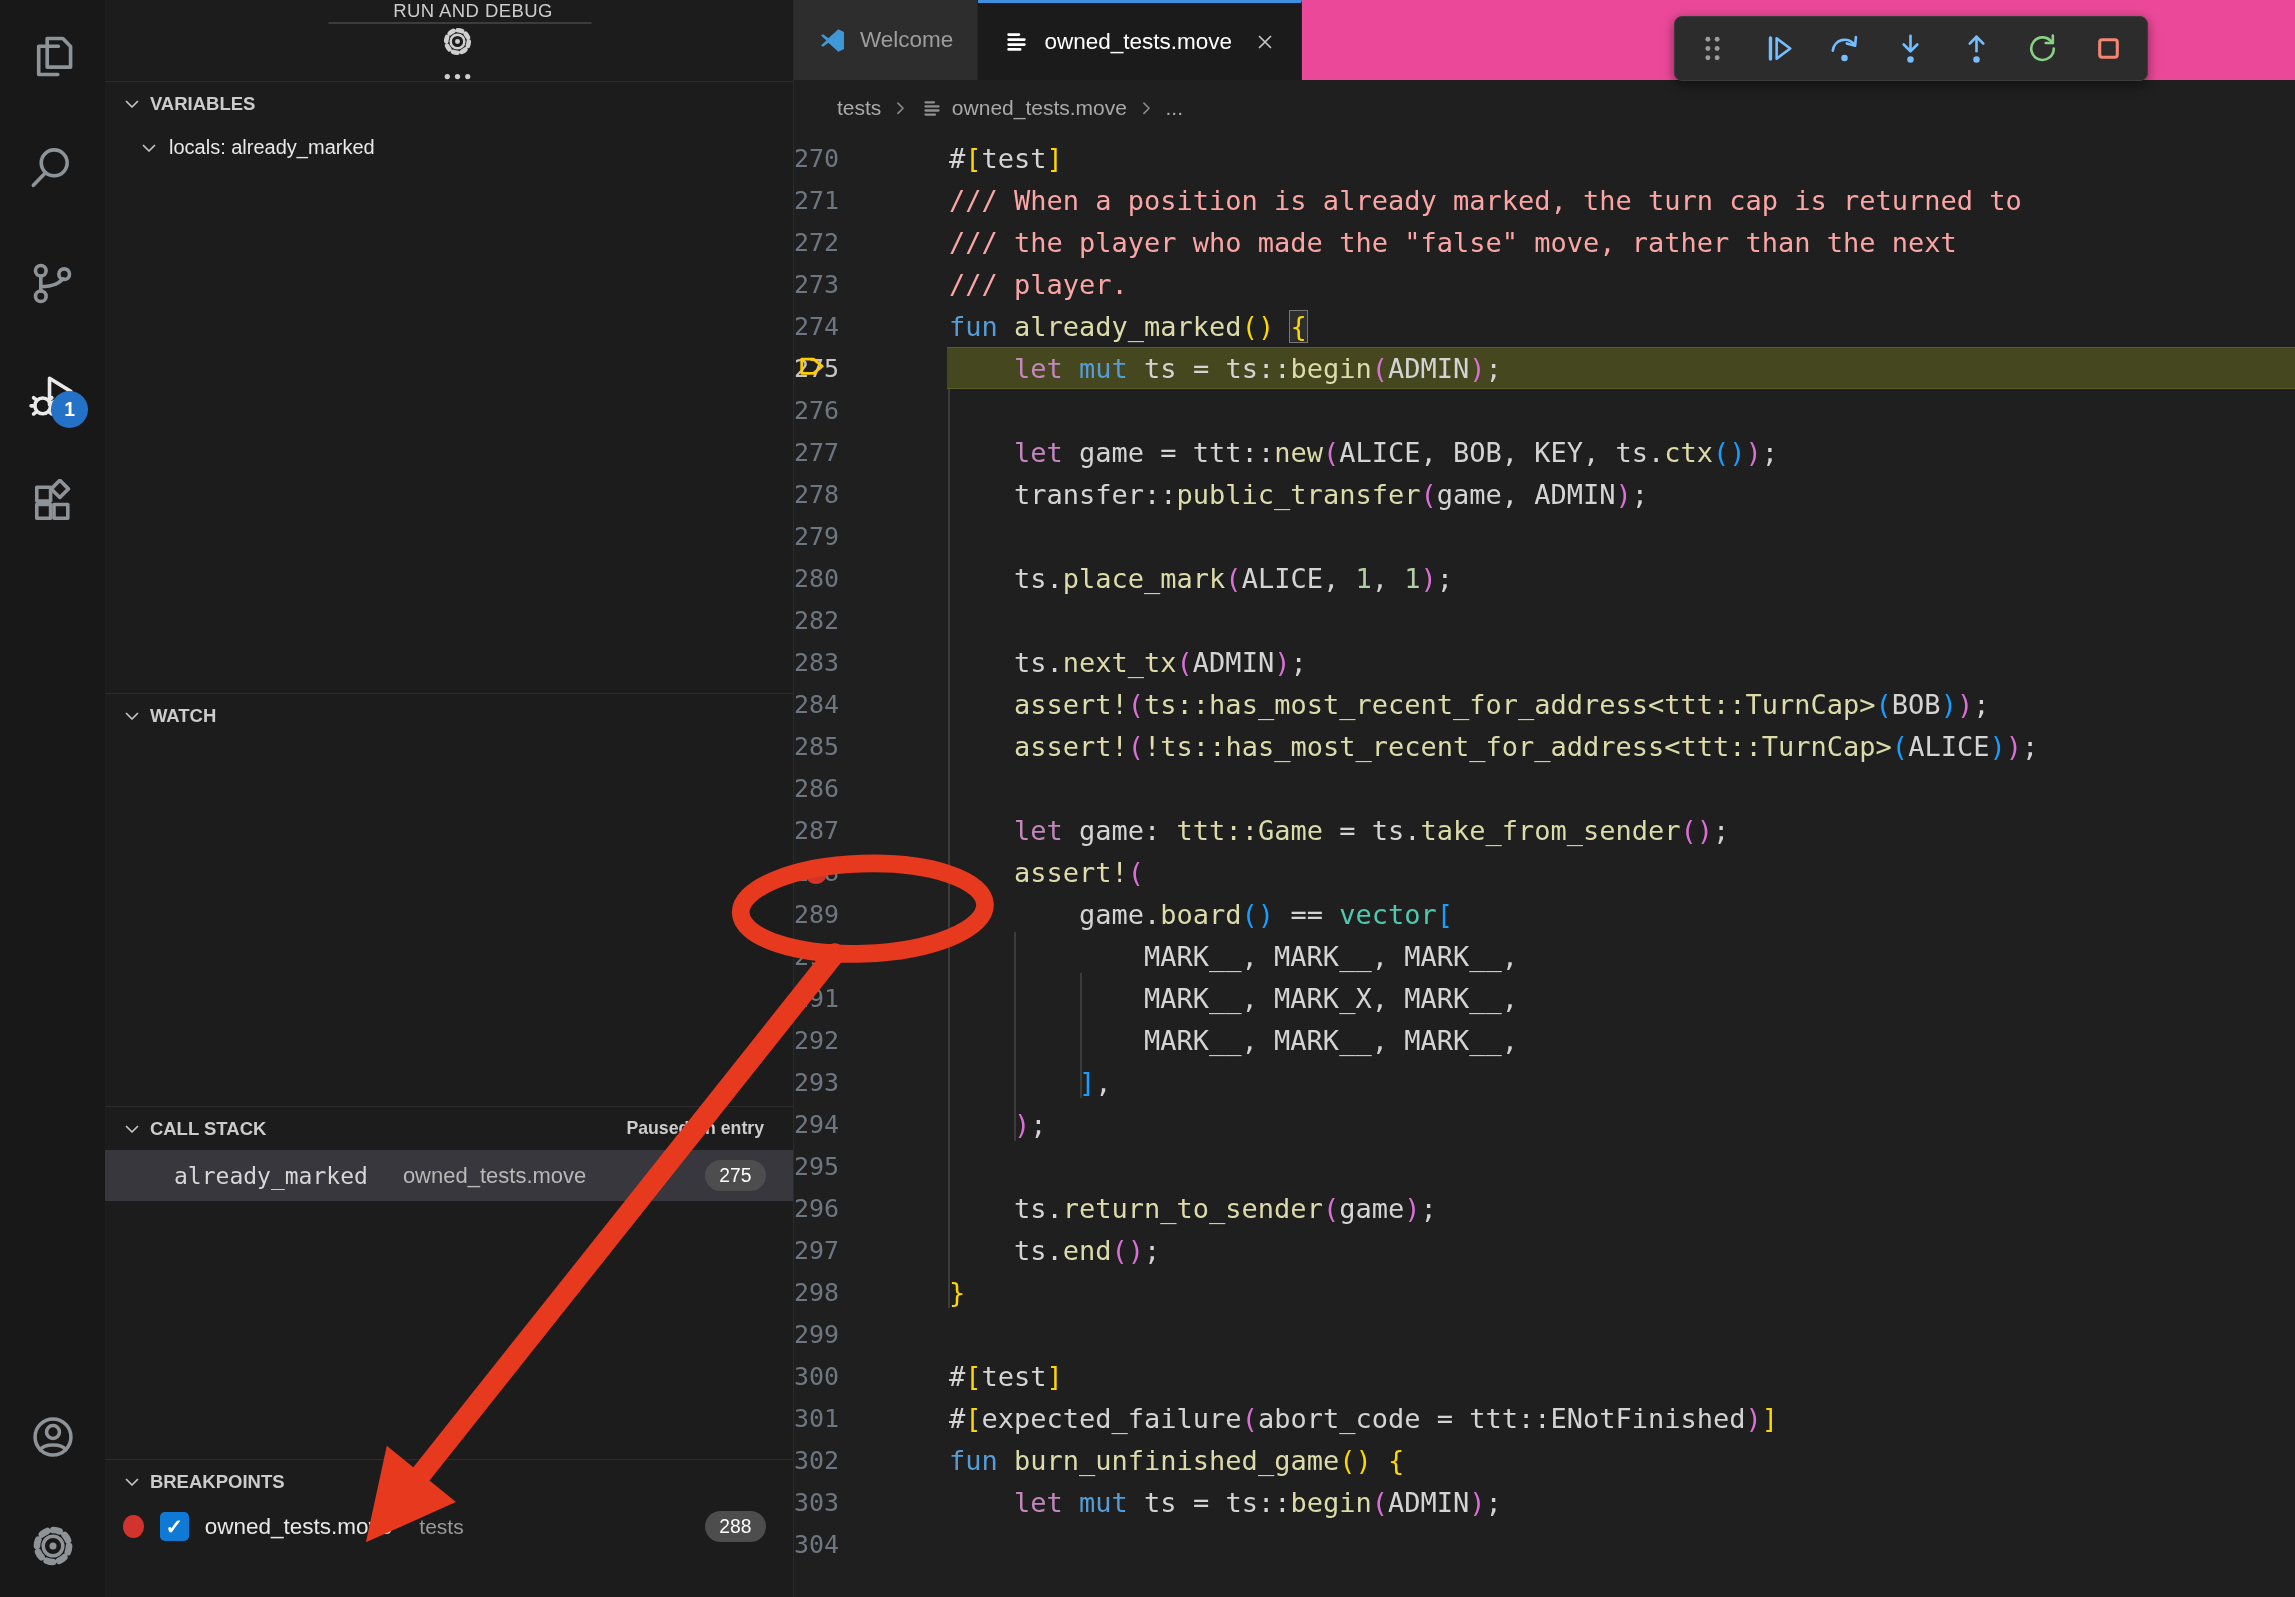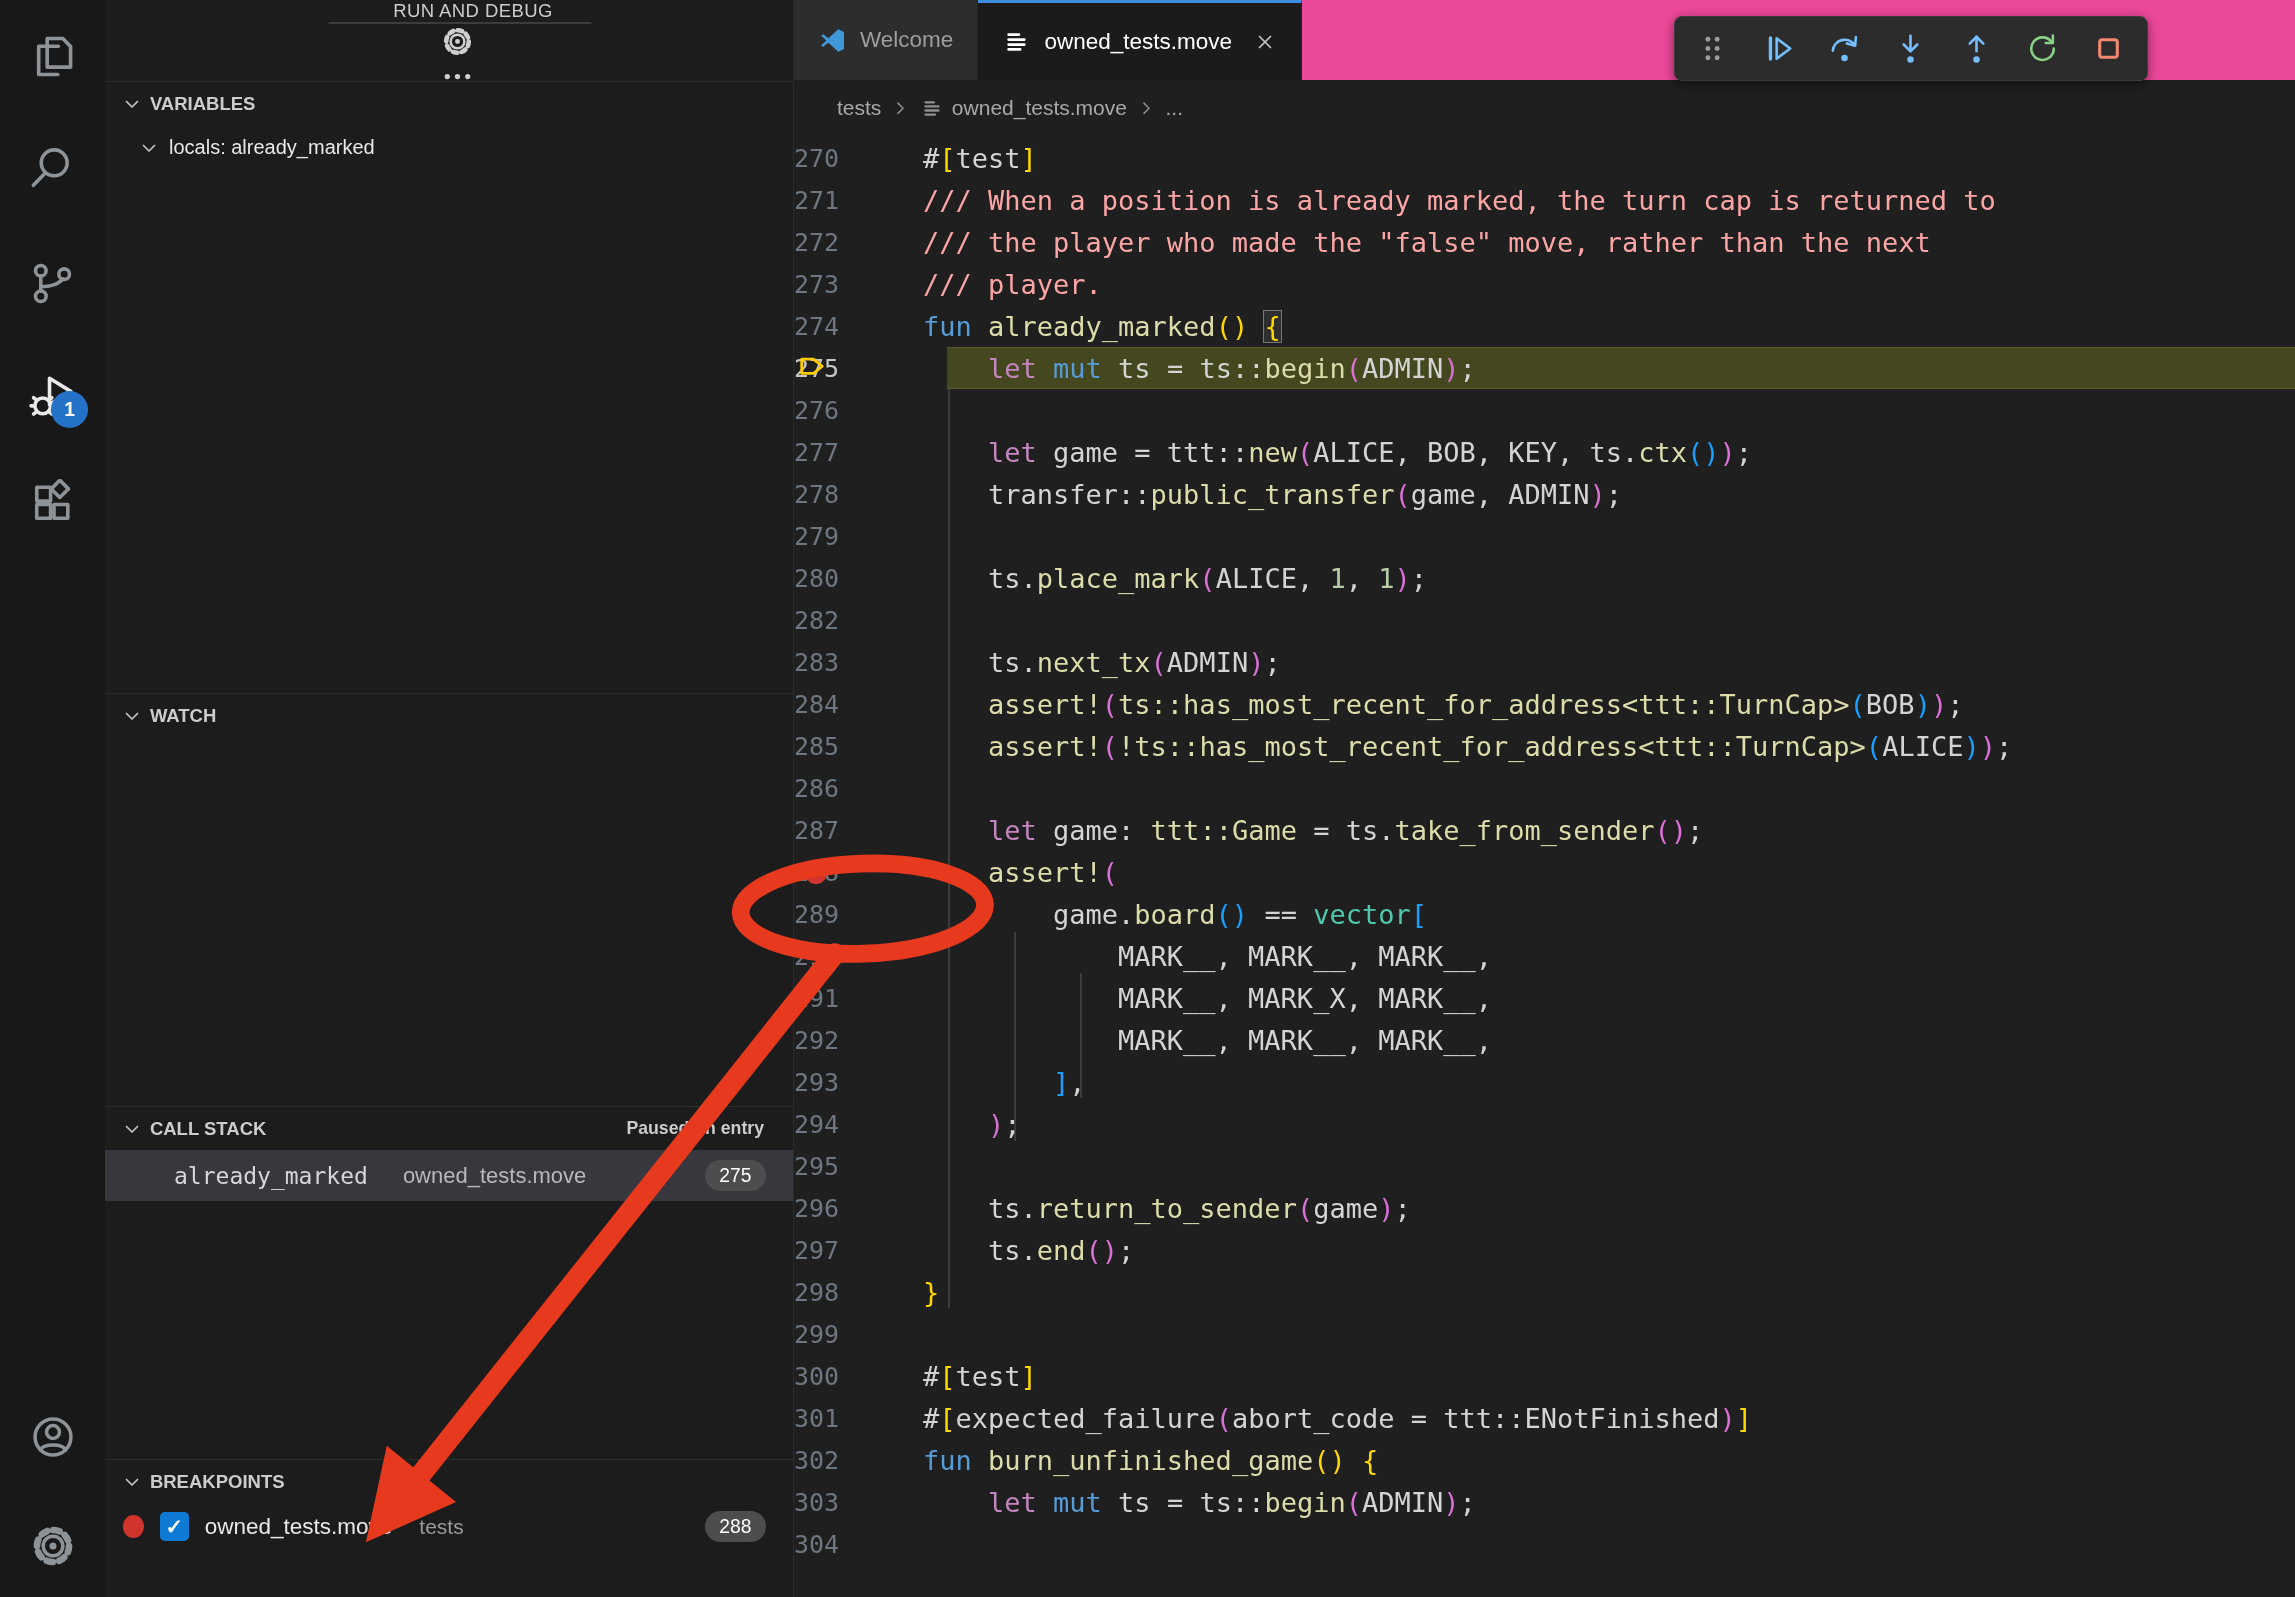--- a/index.html
+++ b/index.html
@@ -62,21 +62,21 @@
 
   #debug-toolbar{position:absolute;left:880px;top:16px;height:63px;background:#2c2c2d;border:0.8px solid #3c3c3c;border-radius:8px;
     display:flex;align-items:center;padding:0 19.3px;gap:29px;box-shadow:0 3.2px 11.3px rgba(0,0,0,.45);z-index:5;}
   .tbtn{display:flex;align-items:center;justify-content:center;cursor:pointer;}
 
   
   #codearea{position:absolute;left:0;top:137px;right:0;bottom:0;overflow:hidden;font-family:"DejaVu Sans Mono",monospace;}
   .cl{position:relative;height:42px;display:flex;align-items:center;}
   .cl .ln{width:97px;font-size:25px;color:#6e7681;flex:0 0 auto;z-index:1;}
   .cl.current .ln{color:#c6c6c6;}
-  .cl .code{margin-left:32px;font-size:27px;white-space:pre;z-index:1;text-align:center;}
+  .cl .code{margin-left:58px;font-size:27px;white-space:pre;z-index:1;text-align:center;}
   .cl.current::before{content:"";position:absolute;left:153px;right:0;top:0;bottom:0;background:#45471f;
     border-top:1.6px solid #5a5d2a;border-bottom:1.6px solid #5a5d2a;}
   .gut-marker{position:absolute;left:4.8px;top:8px;z-index:2;display:flex;}
   .gut-bp{position:absolute;left:11.3px;top:10.5px;width:22px;height:22px;border-radius:50%;background:#d0342c;z-index:2;}
   .guide{position:absolute;width:1.6px;background:#3c3c3c;z-index:0;}
   .c-w{color:#d4d4d4}.c-c{color:#fca5a5}.c-kw{color:#569cd6}.c-ctrl{color:#c586c0}.c-fn{color:#dcdcaa}
   .c-ty{color:#4ec9b0}.c-num{color:#b5cea8}.c-b1{color:#ffd700}.c-b2{color:#da70d6}.c-b3{color:#179fff}
   .c-b1m{color:#ffd700;outline:1.6px solid #767676;outline-offset:0.8px;background:rgba(90,90,90,.25);}
 
   

